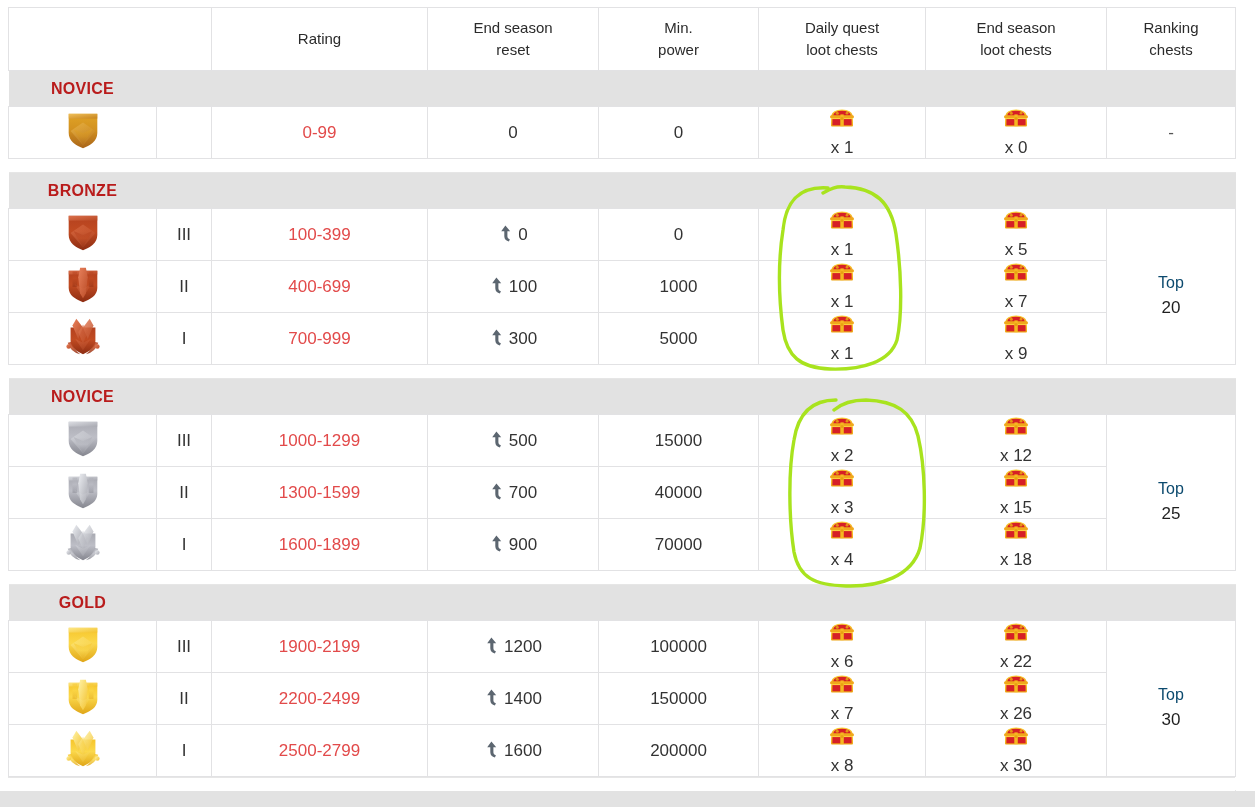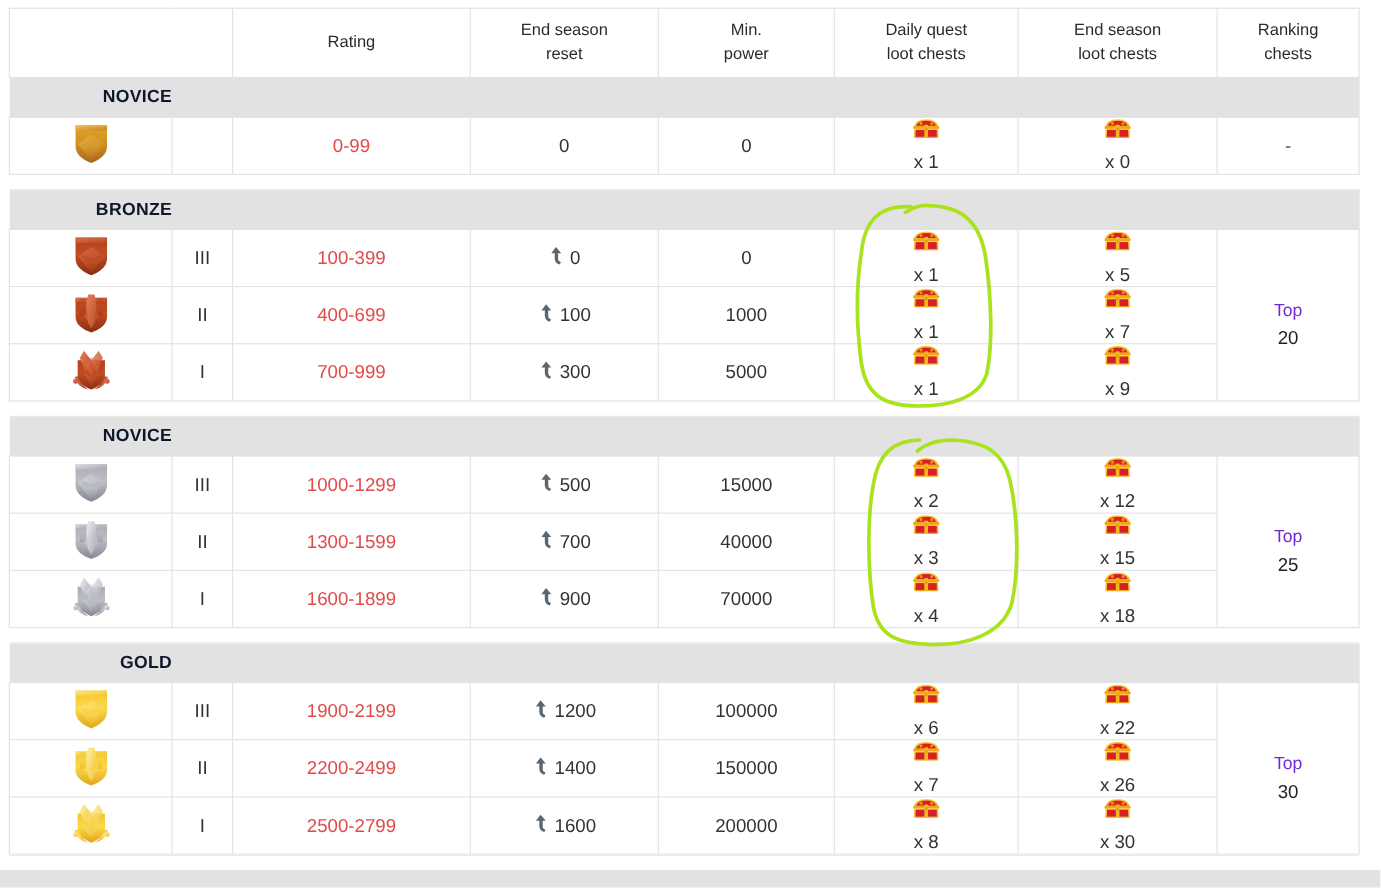--- a/index.html
+++ b/index.html
@@ -63,24 +63,24 @@
   tr.tier-row td {
     background: #e2e2e2;
     border: none;
     height: 36px;
     text-align: left;
     padding-left: 0;
   }
   .tier-name {
     display: block;
     width: 148px;
-    text-align: right;
+    text-align: center;
     font-size: 16px;
     font-weight: bold;
-    color: #0f172a;
+    color: #b91c1c;
     letter-spacing: 0.3px;
   }
   
   tr.spacer-row td {
     background: #ffffff;
     border: none;
     border-top: 1px solid #e6e6e6;
     border-bottom: 1px solid #e6e6e6;
     height: 14px;
   }
@@ -98,21 +98,21 @@
   .reset-num { color: #333333; font-size: 17px; }
 
   .chest-cell {
     display: inline-flex; align-items: center; justify-content: center;
     gap: 7px;
     flex-direction: column;
   }
   .chest-num { color: #333333; font-size: 17px; }
 
   .rank-cell-inner { line-height: 1.5; }
-  .rank-top { display: block; font-size: 16px; color: #6d28d9; margin-top: 18px; }
+  .rank-top { display: block; font-size: 16px; color: #0c4a6e; margin-top: 18px; }
   .rank-num { display: block; font-size: 17px; font-weight: normal; color: #1f1f1f; }
 
   
   .badge-wrap { display:inline-block; width: 40px; height: 42px; line-height: 0; }
 
   
   .chest-ico { display:inline-block; width: 26px; height: 20px; line-height:0; }
 
   
   .reset-ico { display:inline-block; width: 15px; height: 17px; line-height:0; }

